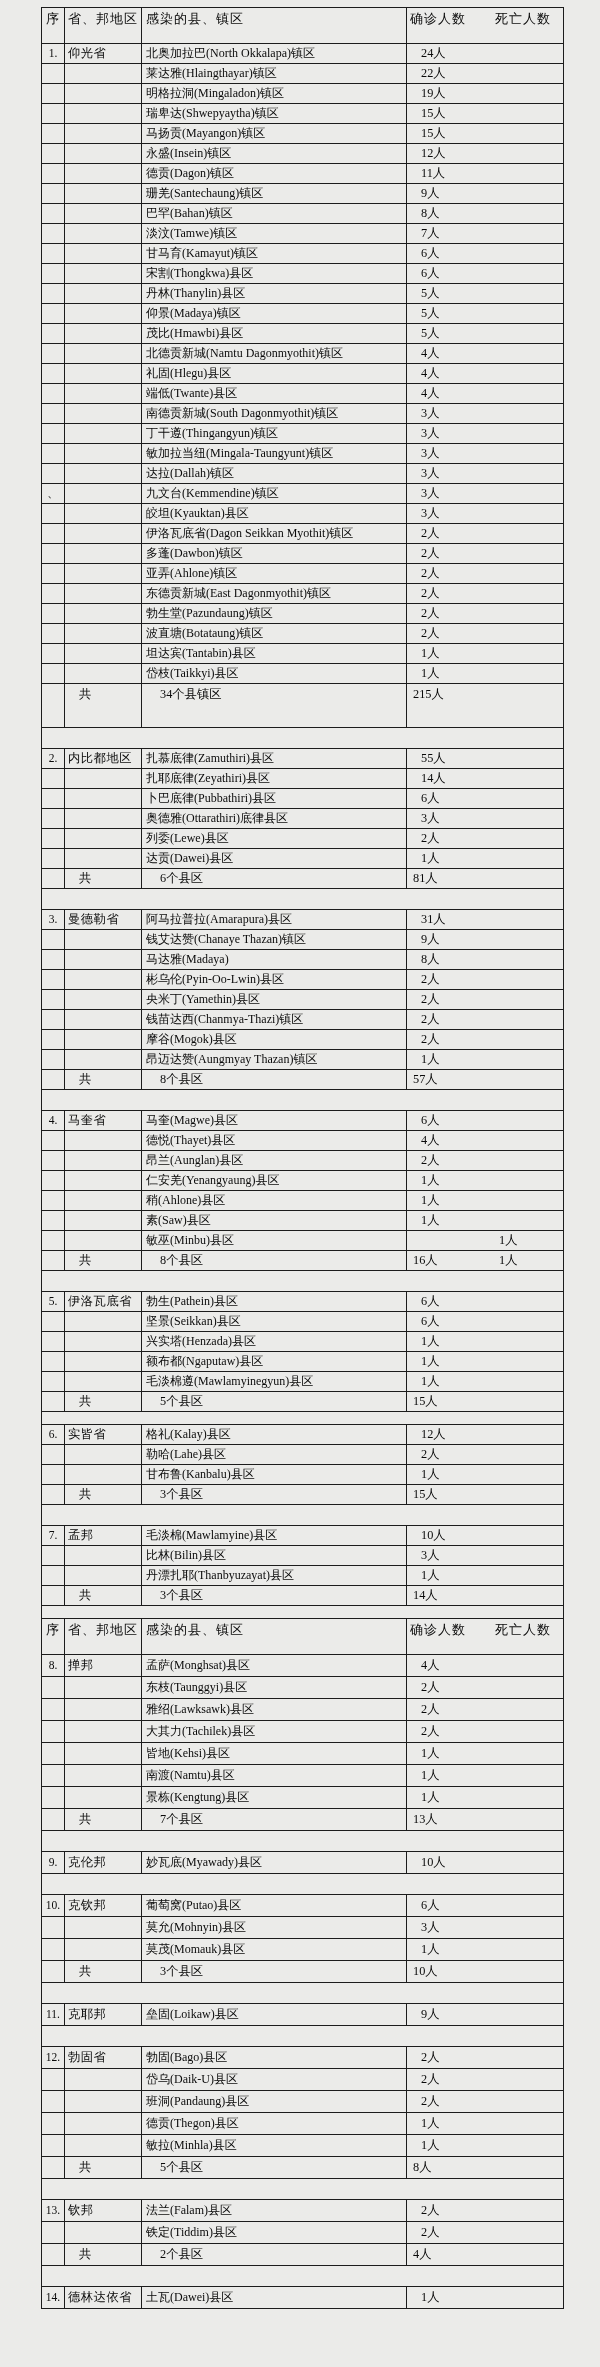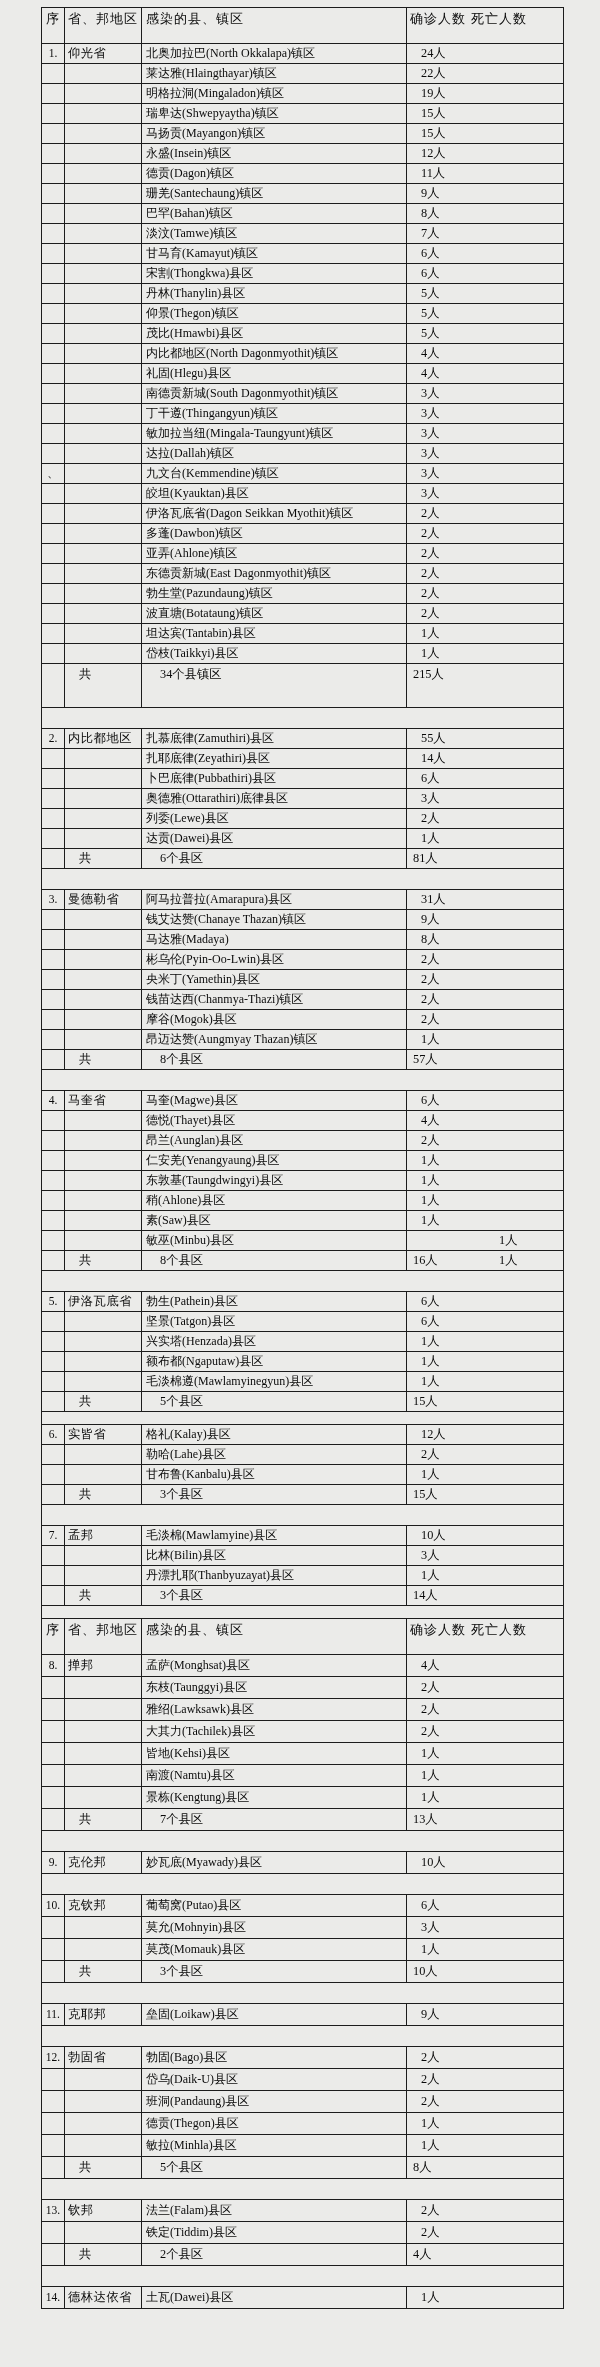--- a/index.html
+++ b/index.html
@@ -28,21 +28,21 @@
   td.area{padding-left:4px;font-size:12px;}
   td.nums{position:relative;padding:0;}
   .conf{display:inline-block;padding-left:14px;}
   .conf.total-conf{padding-left:6px;}
   .dths{position:absolute;left:92px;top:50%;transform:translateY(-50%);}
   tr.header-row td{
     height:32px;vertical-align:top;padding-top:3px;
     font-size:13px;letter-spacing:1px;
   }
   tr.header-row td.nums .hconf{display:inline-block;padding-left:3px;}
-  tr.header-row td.nums .hdeath{position:absolute;left:64px;top:3px;}
+  tr.header-row td.nums .hdeath{position:absolute;left:88px;top:3px;}
   tr.total-row td{font-size:12.3px;}
   tr.total-row td.region{padding-left:14px;letter-spacing:2px;}
   tr.total-row td.area{padding-left:18px;}
   tr.total-row.tall td{height:40px;vertical-align:top;padding-top:3px;}
   tr.spacer-row td{height:20px;border-left:1px solid var(--border);border-right:1px solid var(--border);}
   tr.spacer-row.thin td{height:12px;}
 </style>
 </head>
 <body>
 
@@ -135,39 +135,45 @@
         </tr>
         <tr>
           <td class="seq"></td>
           <td class="region"></td>
           <td class="area">丹林(Thanylin)县区</td>
           <td class="nums"><span class="conf">5人</span><span class="dths"></span></td>
         </tr>
         <tr>
           <td class="seq"></td>
           <td class="region"></td>
-          <td class="area">仰景(Thegon)镇区</td>
+          <td class="area">仰景(Madaya)镇区</td>
           <td class="nums"><span class="conf">5人</span><span class="dths"></span></td>
         </tr>
         <tr>
           <td class="seq"></td>
           <td class="region"></td>
           <td class="area">茂比(Hmawbi)县区</td>
           <td class="nums"><span class="conf">5人</span><span class="dths"></span></td>
         </tr>
         <tr>
           <td class="seq"></td>
           <td class="region"></td>
-          <td class="area">内比都地区(North Dagonmyothit)镇区</td>
+          <td class="area">北德贡新城(Namtu Dagonmyothit)镇区</td>
           <td class="nums"><span class="conf">4人</span><span class="dths"></span></td>
         </tr>
         <tr>
           <td class="seq"></td>
           <td class="region"></td>
           <td class="area">礼固(Hlegu)县区</td>
+          <td class="nums"><span class="conf">4人</span><span class="dths"></span></td>
+        </tr>
+        <tr>
+          <td class="seq"></td>
+          <td class="region"></td>
+          <td class="area">端低(Twante)县区</td>
           <td class="nums"><span class="conf">4人</span><span class="dths"></span></td>
         </tr>
         <tr>
           <td class="seq"></td>
           <td class="region"></td>
           <td class="area">南德贡新城(South Dagonmyothit)镇区</td>
           <td class="nums"><span class="conf">3人</span><span class="dths"></span></td>
         </tr>
         <tr>
           <td class="seq"></td>
@@ -378,26 +384,20 @@
         </tr>
         <tr>
           <td class="seq"></td>
           <td class="region"></td>
           <td class="area">仁安羌(Yenangyaung)县区</td>
           <td class="nums"><span class="conf">1人</span><span class="dths"></span></td>
         </tr>
         <tr>
           <td class="seq"></td>
           <td class="region"></td>
-          <td class="area">东敦基(Taungdwingyi)县区</td>
-          <td class="nums"><span class="conf">1人</span><span class="dths"></span></td>
-        </tr>
-        <tr>
-          <td class="seq"></td>
-          <td class="region"></td>
           <td class="area">稍(Ahlone)县区</td>
           <td class="nums"><span class="conf">1人</span><span class="dths"></span></td>
         </tr>
         <tr>
           <td class="seq"></td>
           <td class="region"></td>
           <td class="area">素(Saw)县区</td>
           <td class="nums"><span class="conf">1人</span><span class="dths"></span></td>
         </tr>
         <tr>
@@ -417,21 +417,21 @@
         </tr>
         <tr>
           <td class="seq">5.</td>
           <td class="region">伊洛瓦底省</td>
           <td class="area">勃生(Pathein)县区</td>
           <td class="nums"><span class="conf">6人</span><span class="dths"></span></td>
         </tr>
         <tr>
           <td class="seq"></td>
           <td class="region"></td>
-          <td class="area">坚景(Tatgon)县区</td>
+          <td class="area">坚景(Seikkan)县区</td>
           <td class="nums"><span class="conf">6人</span><span class="dths"></span></td>
         </tr>
         <tr>
           <td class="seq"></td>
           <td class="region"></td>
           <td class="area">兴实塔(Henzada)县区</td>
           <td class="nums"><span class="conf">1人</span><span class="dths"></span></td>
         </tr>
         <tr>
           <td class="seq"></td>

